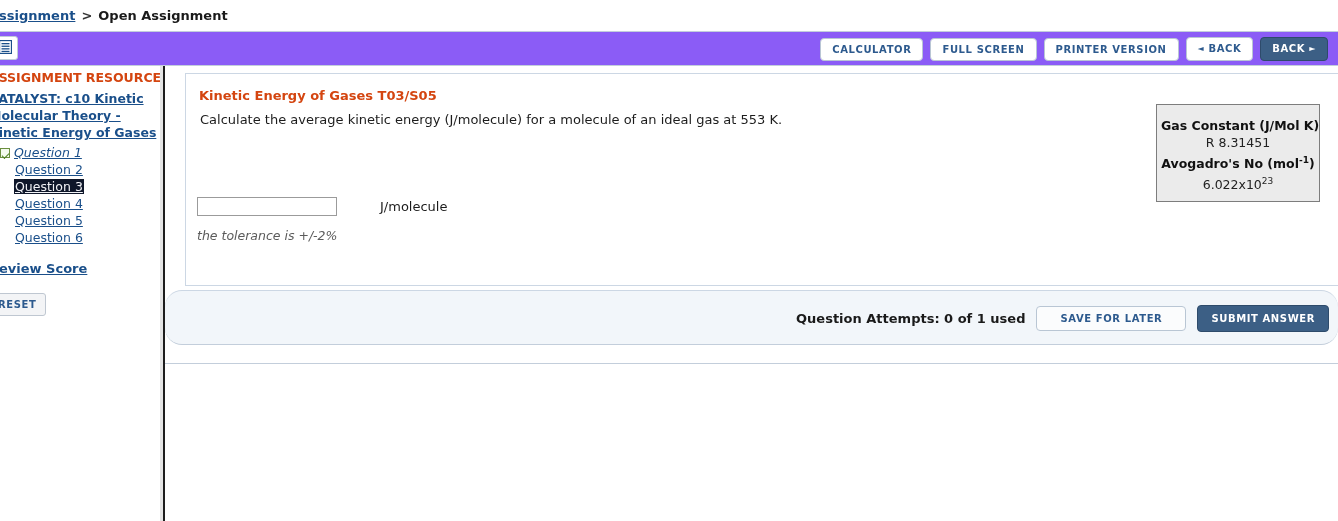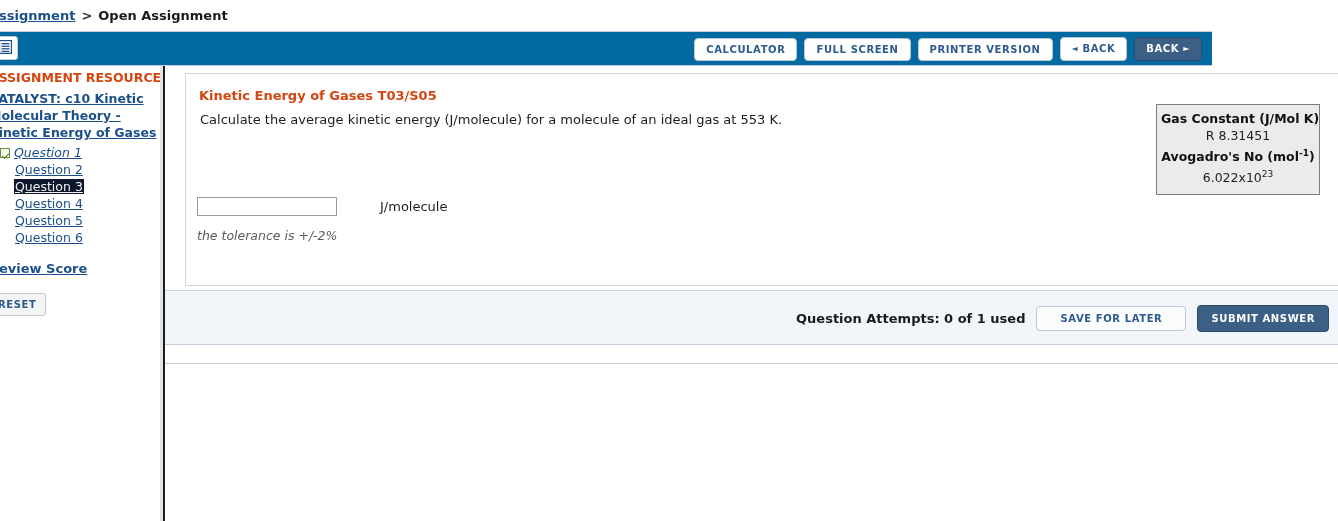--- a/index.html
+++ b/index.html
@@ -29,22 +29,22 @@
     text-decoration: underline;
     font-weight: bold;
     margin-left: -11px;
     cursor: pointer;
   }
   .breadcrumb .crumb-sep { margin: 0 6px; color: #333; font-weight: bold; }
   .breadcrumb .crumb-current { color: #1a1a1a; font-weight: bold; }
 
   
   .toolbar {
-    position: absolute; left: 0; top: 31px; width: 1212px; height: 35px;
-    background: #0369a1;
+    position: absolute; left: 0; top: 31px; width: 1338px; height: 35px;
+    background: #8b5cf6;
     border-top: 1px solid #c3cedb;
     border-bottom: 1px solid #c3cedb;
   }
   .doc-btn {
     position: absolute; left: -7px; top: 4px;
     width: 25px; height: 24px;
     background: #ffffff;
     border: 1px solid #bfcbd8;
     border-radius: 3px;
     display: flex; align-items: center; justify-content: center;
@@ -223,38 +223,39 @@
     margin: 12px 0 0 11px;
   }
 
   
   .const-box {
     position: absolute; right: 19px; top: 30px;
     width: 164px;
     background: #ebebeb;
     border: 1px solid #7d7d7d;
     text-align: center;
-    padding: 5px 4px 7px 4px;
+    padding: 12px 4px 7px 4px;
   }
   .const-head {
     font-weight: bold; font-size: 12.5px; color: #111;
     line-height: 17px; white-space: nowrap;
   }
   .const-val {
     font-size: 12.5px; color: #222; line-height: 18px;
   }
   sup { font-size: 9px; }
 
   
   .footer {
     position: absolute; left: 165px; top: 290px;
     width: 1173px; height: 55px;
     background: #f2f6fa;
     border-top: 1px solid #ccd7e4;
     border-bottom: 1px solid #c3cedb;
+    border-radius: 17px;
   }
   .footer-inner {
     position: absolute; right: 9px; top: 14px;
     display: flex; align-items: center; gap: 11px;
   }
   .attempts {
     font-weight: bold; font-size: 13px; color: #1a1a1a; white-space: nowrap;
   }
   .f-btn {
     background: #fbfcfd;

